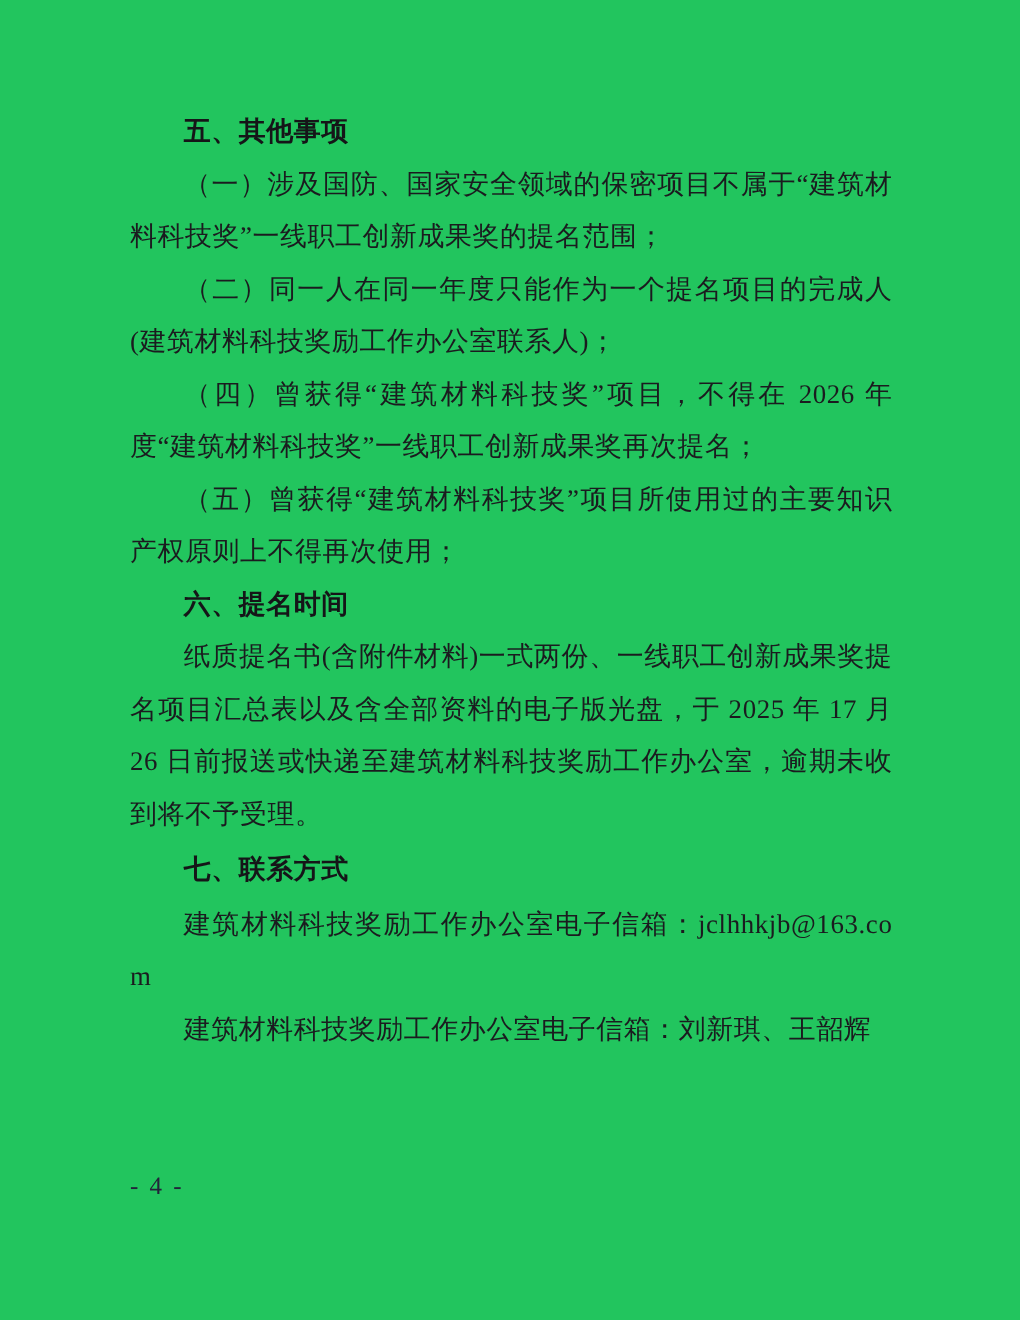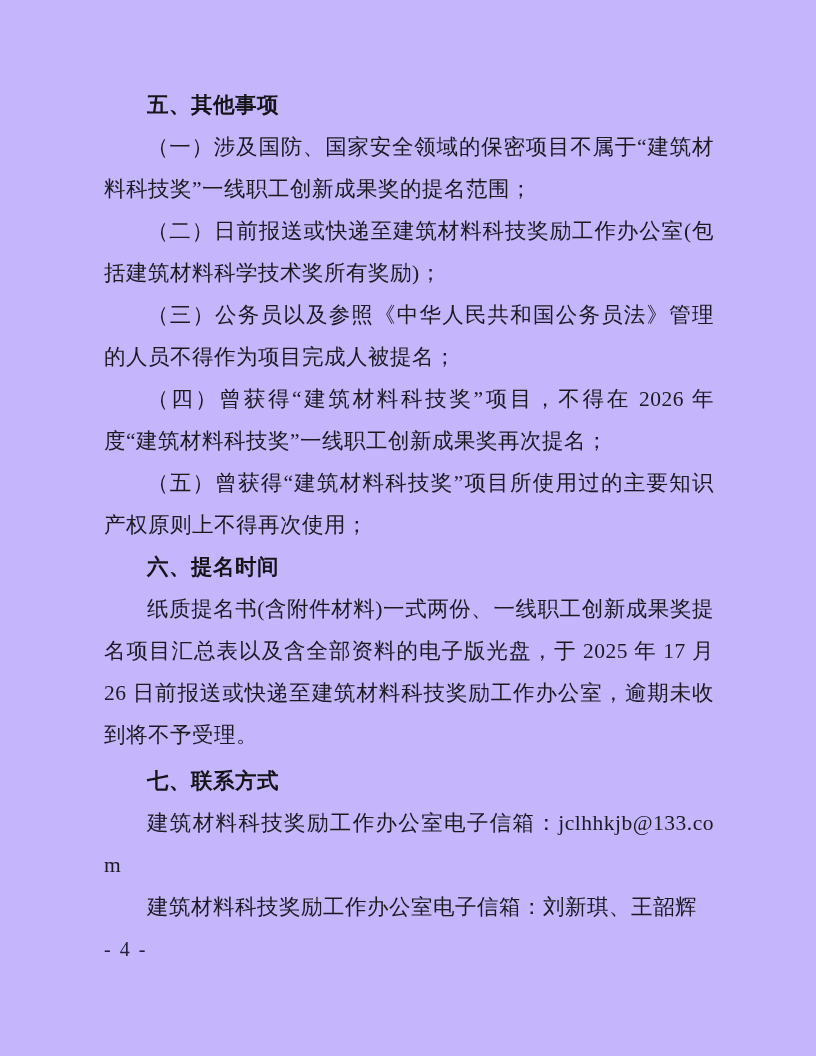--- a/index.html
+++ b/index.html
@@ -4,21 +4,21 @@
 <style>
   html, body {
     margin: 0;
     padding: 0;
     background: #ffffff;
   }
   .page {
     position: relative;
     width: 816px;
     height: 1056px;
-    background: #c4b5fd;
+    background: #22c55e;
     overflow: hidden;
     font-family: "Liberation Serif", "DejaVu Serif", serif;
     color: #1b1b1f;
   }
   .content {
     position: absolute;
     left: 104px;
     top: 84px;
     width: 610px;
   }
@@ -36,20 +36,21 @@
     font-family: "Liberation Sans", "DejaVu Sans", sans-serif;
     font-weight: bold;
     font-size: 21.5px;
     line-height: 42px;
     text-indent: 2em;
     letter-spacing: 0.5px;
     color: #151518;
   }
   .heading.gap-before {
     margin-top: 4px;
+    font-family: Liberation Mono, monospace;
   }
   .footer {
     position: absolute;
     left: 104px;
     top: 936px;
     font-size: 20px;
     line-height: 26px;
     letter-spacing: 2px;
     color: #23233a;
     font-family: "Liberation Serif", "DejaVu Serif", serif;
@@ -58,35 +59,34 @@
 </head>
 <body>
 
 <div class="page">
   <div class="content">
 
     <h2 class="heading">五、其他事项</h2>
 
     <p class="para">（一）涉及国防、国家安全领域的保密项目不属于“建筑材料科技奖”一线职工创新成果奖的提名范围；</p>
 
-    <p class="para">（二）日前报送或快递至建筑材料科技奖励工作办公室(包括建筑材料科学技术奖所有奖励)；</p>
+    <p class="para">（二）同一人在同一年度只能作为一个提名项目的完成人(建筑材料科技奖励工作办公室联系人)；</p>
 
-    <p class="para">（三）公务员以及参照《中华人民共和国公务员法》管理的人员不得作为项目完成人被提名；</p>
 
     <p class="para">（四）曾获得“建筑材料科技奖”项目，不得在 2026 年度“建筑材料科技奖”一线职工创新成果奖再次提名；</p>
 
     <p class="para">（五）曾获得“建筑材料科技奖”项目所使用过的主要知识产权原则上不得再次使用；</p>
 
 
     <h2 class="heading">六、提名时间</h2>
 
     <p class="para">纸质提名书(含附件材料)一式两份、一线职工创新成果奖提名项目汇总表以及含全部资料的电子版光盘，于 2025 年 17 月 26 日前报送或快递至建筑材料科技奖励工作办公室，逾期未收到将不予受理。</p>
 
     <h2 class="heading gap-before">七、联系方式</h2>
 
-    <p class="para">建筑材料科技奖励工作办公室电子信箱：jclhhkjb@133.com</p>
+    <p class="para">建筑材料科技奖励工作办公室电子信箱：jclhhkjb@163.com</p>
 
     <p class="para">建筑材料科技奖励工作办公室电子信箱：刘新琪、王韶辉</p>
 
   </div>
 
   <div class="footer">- 4 -</div>
 </div>
 
 </body></html>

